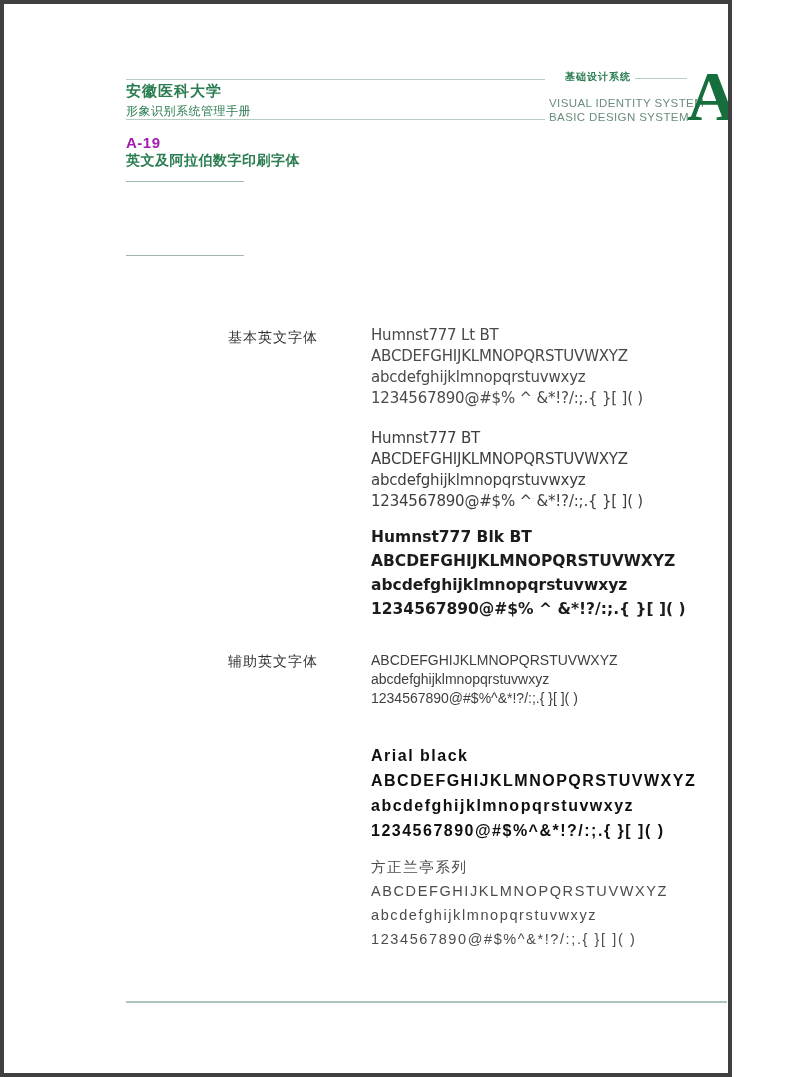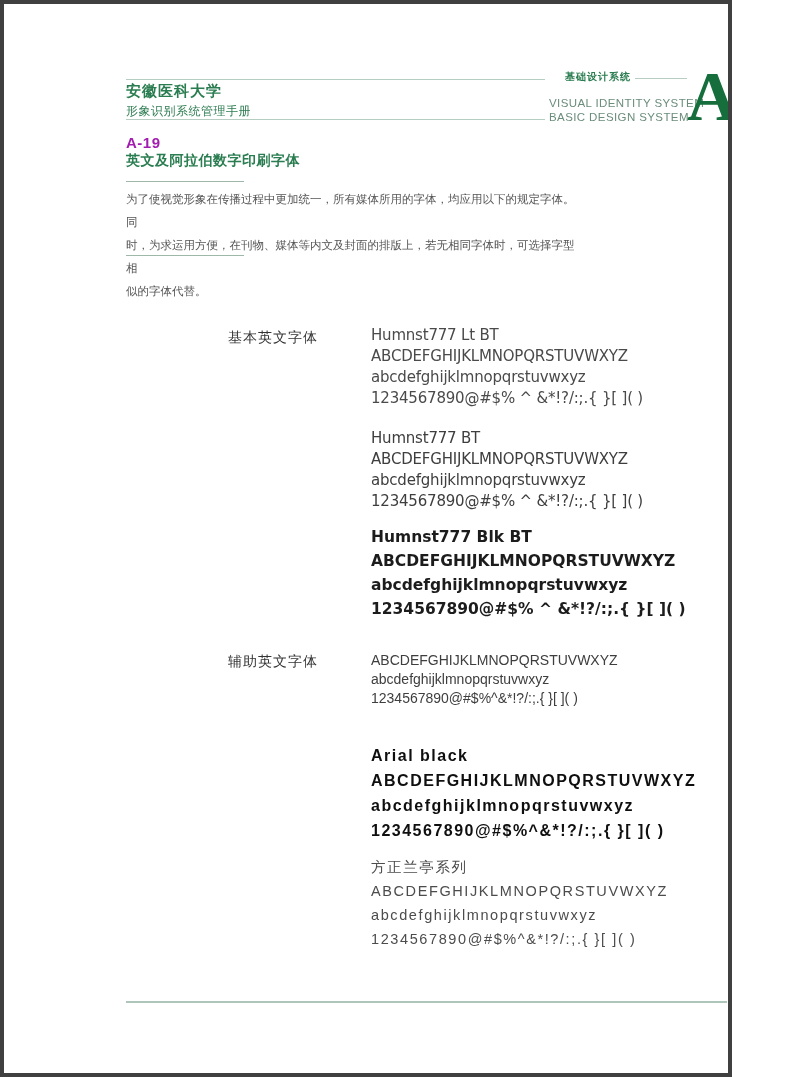--- a/index.html
+++ b/index.html
@@ -75,25 +75,20 @@
   <div class="abs sys-title">基础设计系统</div>
   <div class="abs rule rule-right"></div>
   <div class="abs sys-en sys-en1">VISUAL IDENTITY SYSTEM</div>
   <div class="abs sys-en sys-en2">BASIC DESIGN SYSTEM</div>
   <div class="abs big-a">A</div>
 
   <div class="abs sec-code">A-19</div>
   <div class="abs sec-title">英文及阿拉伯数字印刷字体</div>
   <div class="abs rule rule-a19"></div>
 
-  <div class="abs intro">
-    <div>为了使视觉形象在传播过程中更加统一，所有媒体所用的字体，均应用以下的规定字体。同</div>
-    <div>时，为求运用方便，在刊物、媒体等内文及封面的排版上，若无相同字体时，可选择字型相</div>
-    <div>似的字体代替。</div>
-  </div>
   <div class="abs rule rule-intro"></div>
 
   <div class="abs group-label group-label-1">基本英文字体</div>
 
   <div class="abs specimen sp-humnst-lt">
     <div>Humnst777 Lt BT</div>
     <div>ABCDEFGHIJKLMNOPQRSTUVWXYZ</div>
     <div>abcdefghijklmnopqrstuvwxyz</div>
     <div>1234567890@#$% ^ &amp;*!?/:;.{ }[ ]( )</div>
   </div>

